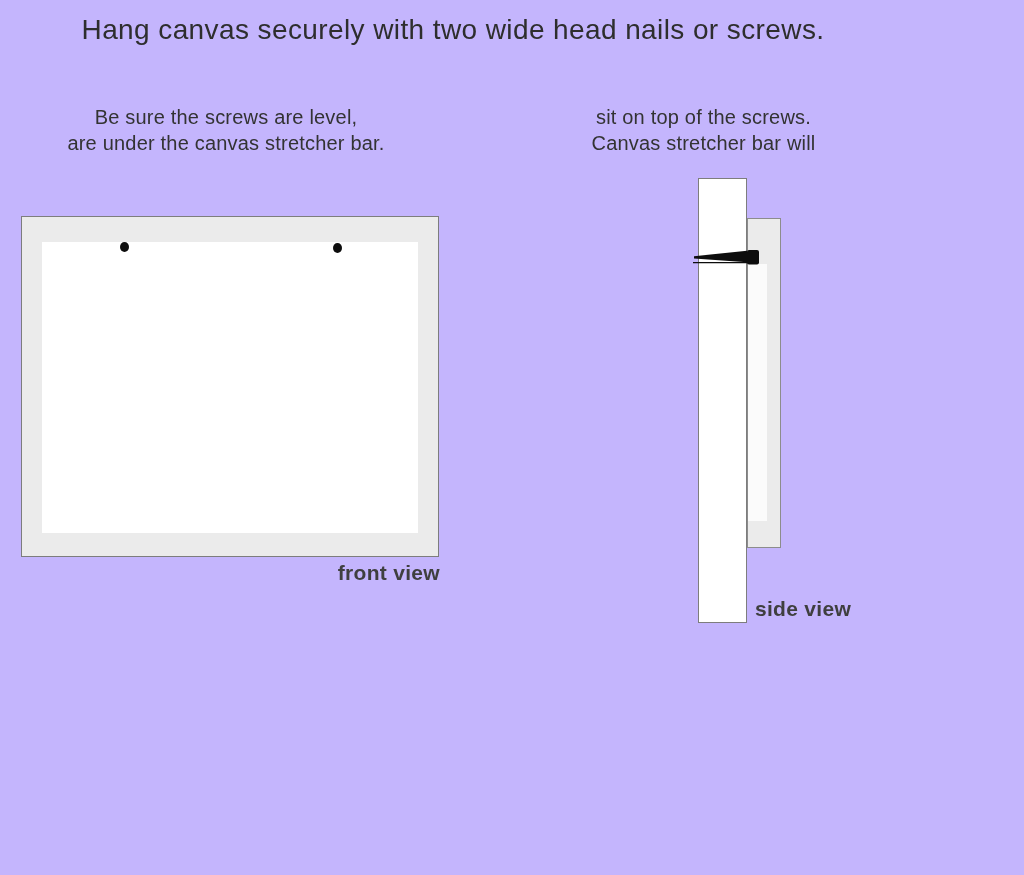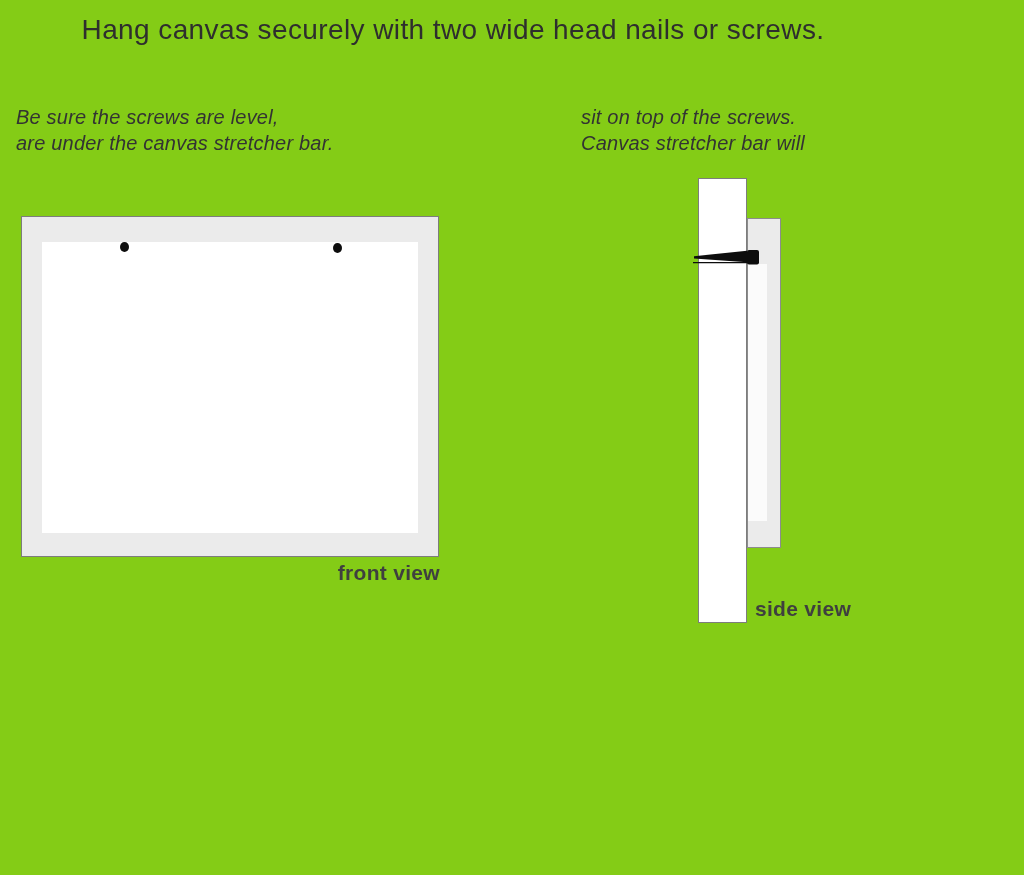--- a/index.html
+++ b/index.html
@@ -13,41 +13,40 @@
   *{margin:0;padding:0;box-sizing:border-box;}
   html,body{background:#ffffff;}
   body{
     font-family:"Liberation Sans","DejaVu Sans",sans-serif;
     color:var(--text-body);
   }
   .stage{
     position:relative;
     width:1024px;
     height:875px;
-    background:#84cc16;
+    background:#c4b5fd;
     overflow:hidden;
   }
   .title{
     position:absolute;
     left:0; top:12px; width:906px;
     text-align:center;
     font-size:28px;
     font-weight:300;
     letter-spacing:0.4px;
     color:var(--text-dark);
     line-height:36px;
   }
   .para{
     position:absolute;
-    text-align:left;
+    text-align:center;
     font-size:20px;
     line-height:26px;
     letter-spacing:0.2px;
     color:var(--text-body);
-    font-style:italic;
   }
   .para-left{ left:16px; top:104px; width:420px; }
   .para-right{ left:581px; top:104px; width:245px; }
 
   
   .front-frame{
     position:absolute;
     left:21px; top:216px;
     width:418px; height:341px;
     background:var(--canvas-frame);

